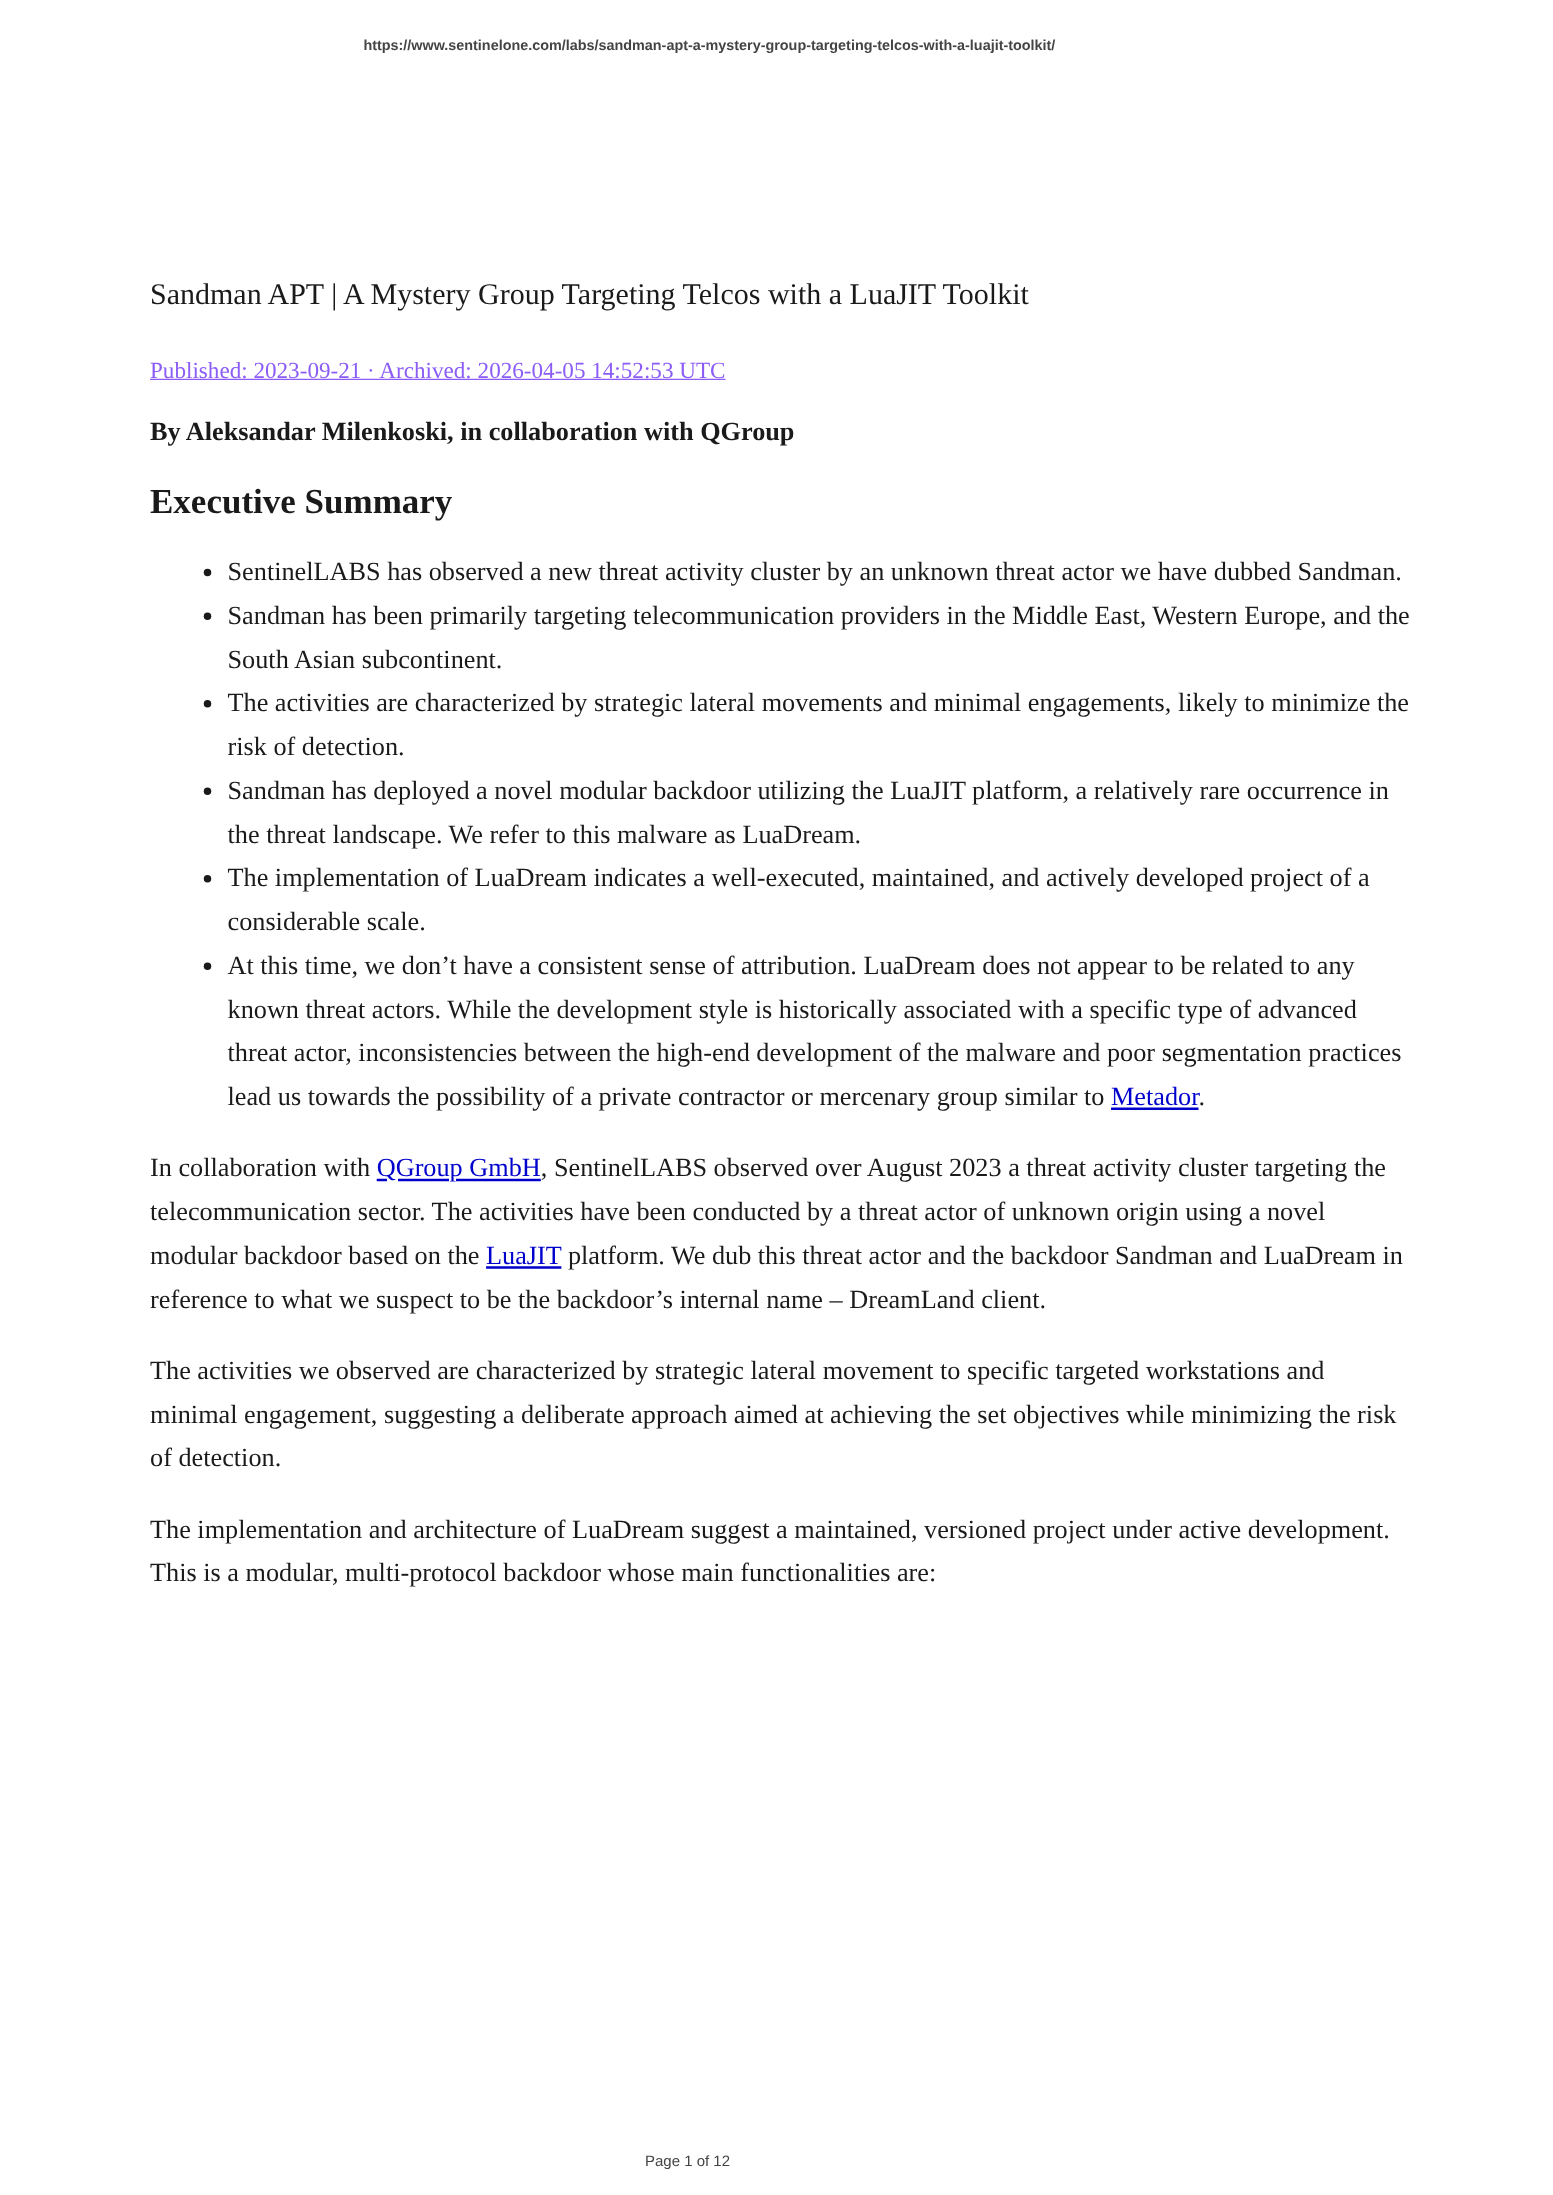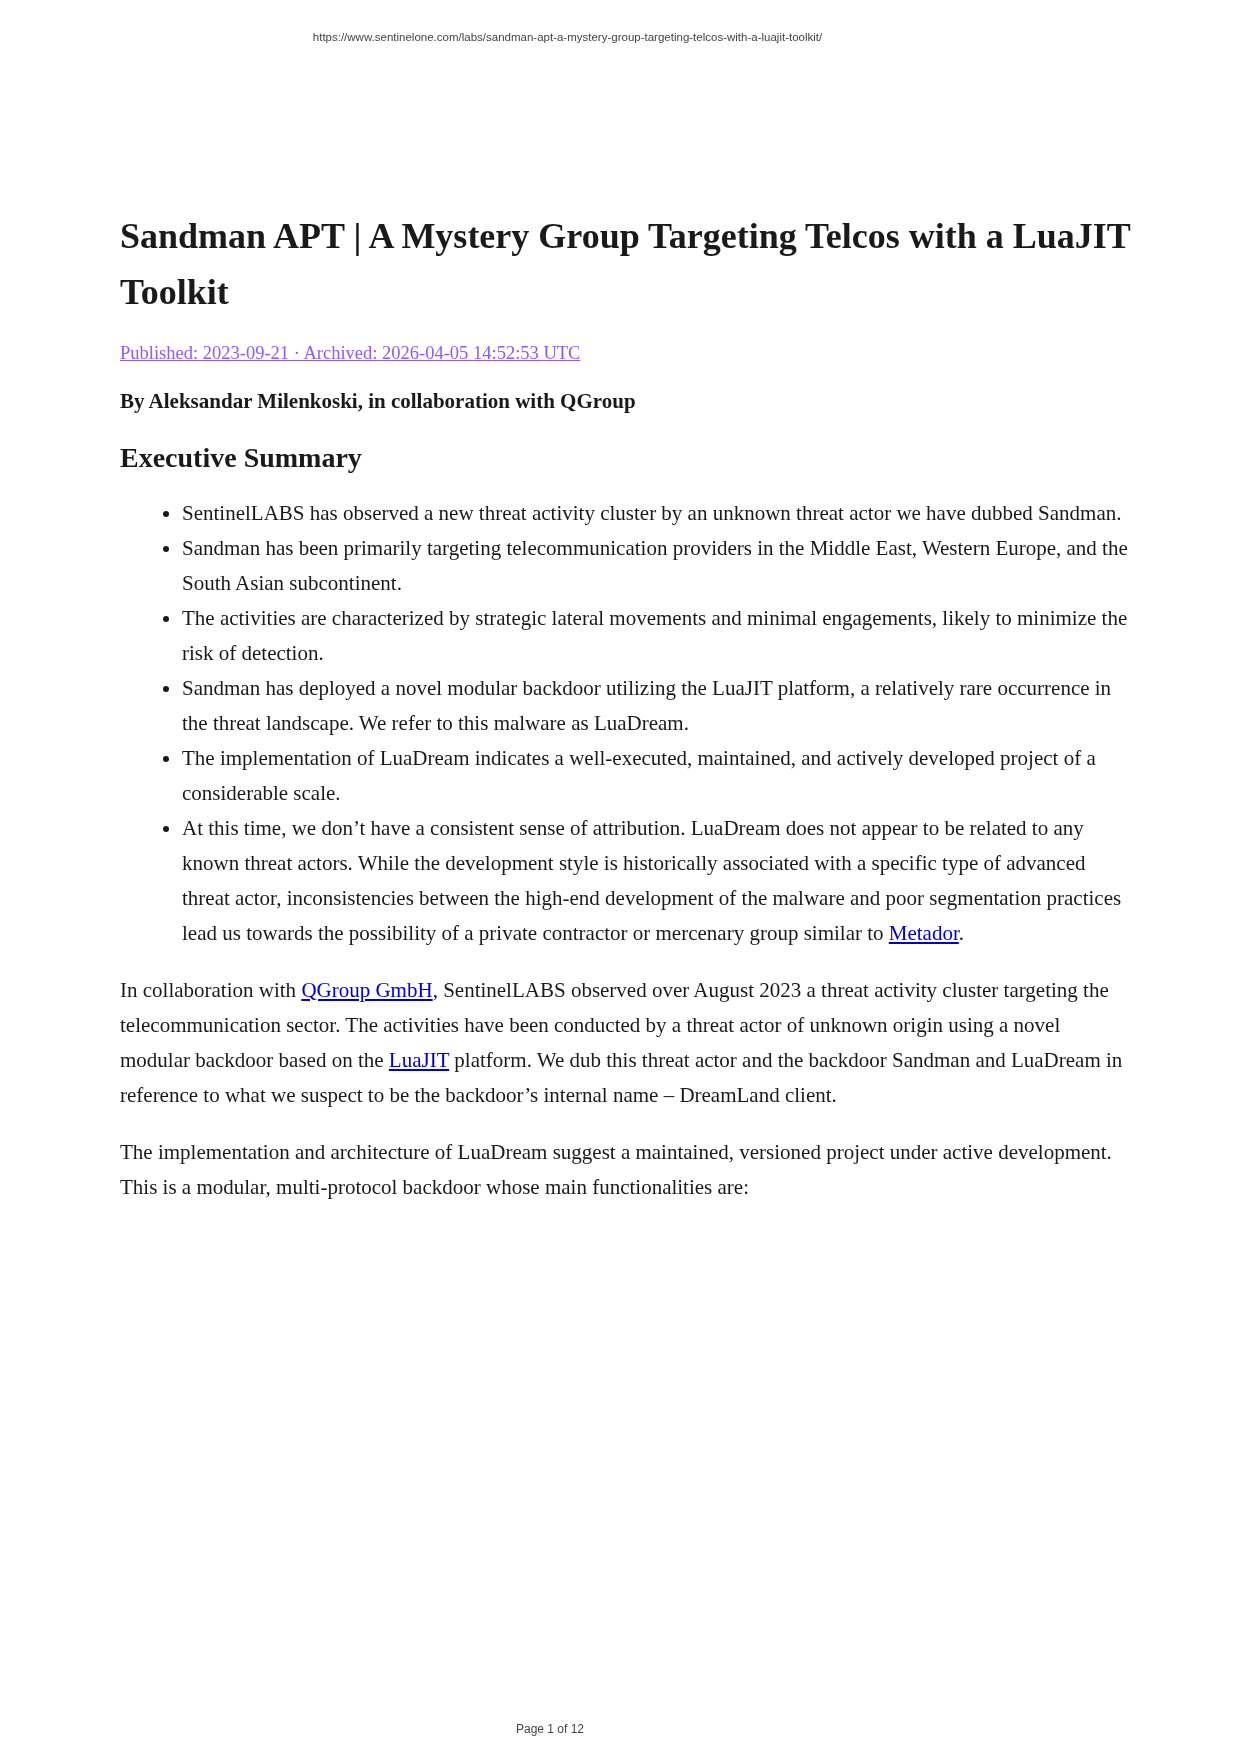--- a/index.html
+++ b/index.html
@@ -4,25 +4,25 @@
   <style>
     html, body { margin: 0; padding: 0; background: #ffffff; }
     body {
       width: 1242px; height: 1756px; position: relative; overflow: hidden;
       font-family: "Liberation Serif", "DejaVu Serif", serif;
       color: #1a1a1a;
     }
     .url {
       position: absolute; top: 31px; left: 0; width: 1135px; text-align: center;
       font-family: "Liberation Sans", "DejaVu Sans", sans-serif;
-      font-size: 11.5px; color: #444;
+      font-size: 11.5px; color: #444; font-weight: bold;
     }
     .content { position: absolute; left: 120px; top: 208px; width: 1015px; }
     h1 {
-      font-size: 36px; line-height: 56px; font-weight: bold; margin: 0 0 18px 0; color: #1a1a1a;
+      font-size: 24px; line-height: 56px; font-weight: normal; margin: 0 0 18px 0; color: #1a1a1a;
     }
     .byline { font-size: 21px; color: #555; margin: 0 0 21px 0; line-height: 30px; }
     .meta { font-size: 18.5px; color: #8b5cf6; margin: 0 0 18px 0; line-height: 30px; text-decoration: underline; }
     .collab { font-size: 21px; font-weight: bold; margin: 0 0 24px 0; line-height: 30px; }
     h2 { font-size: 28px; font-weight: bold; margin: 0 0 20px 0; line-height: 36px; }
     ul { margin: 0 0 22px 0; padding-left: 62px; }
     li { font-size: 21px; line-height: 35px; }
     p { font-size: 21px; line-height: 35px; margin: 0 12px 22px 0; }
     a { color: #1a0dab; text-decoration: underline; color: #0000cc; }
     .footer {
@@ -45,16 +45,17 @@
   <ul>
     <li>SentinelLABS has observed a new threat activity cluster by an unknown threat actor we have dubbed Sandman.</li>
     <li>Sandman has been primarily targeting telecommunication providers in the Middle East, Western Europe, and the South Asian subcontinent.</li>
     <li>The activities are characterized by strategic lateral movements and minimal engagements, likely to minimize the risk of detection.</li>
     <li>Sandman has deployed a novel modular backdoor utilizing the LuaJIT platform, a relatively rare occurrence in the threat landscape. We refer to this malware as LuaDream.</li>
     <li>The implementation of LuaDream indicates a well-executed, maintained, and actively developed project of a considerable scale.</li>
     <li><span>At this time, we don’t have a consistent sense of attribution. LuaDream does not appear to be related to any known threat actors. While the development style is historically associated with a specific type of advanced threat actor, inconsistencies between the high-end development of the malware and poor segmentation practices lead us towards the possibility of a private contractor or mercenary group similar to </span><a href="#">Metador</a><span>.</span></li>
   </ul>
 
   <p><span>In collaboration with </span><a href="#">QGroup GmbH</a><span>, SentinelLABS observed over August 2023 a threat activity cluster targeting the telecommunication sector. The activities have been conducted by a threat actor of unknown origin using a novel modular backdoor based on the </span><a href="#">LuaJIT</a><span> platform. We dub this threat actor and the backdoor Sandman and LuaDream in reference to what we suspect to be the backdoor’s internal name – DreamLand client.</span></p>
+  <p>The activities we observed are characterized by strategic lateral movement to specific targeted workstations and minimal engagement, suggesting a deliberate approach aimed at achieving the set objectives while minimizing the risk of detection.</p>
   <p>The implementation and architecture of LuaDream suggest a maintained, versioned project under active development. This is a modular, multi-protocol backdoor whose main functionalities are:</p>
 </div>
 
 <div class="footer">Page 1 of 12</div>
 
 </body></html>

